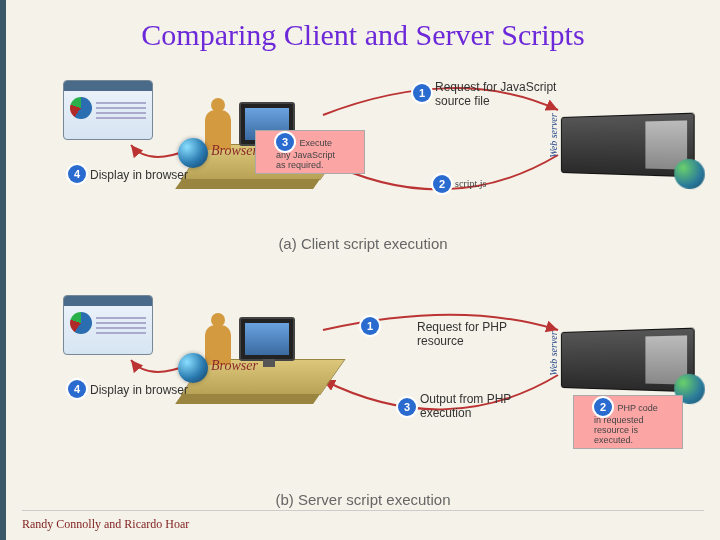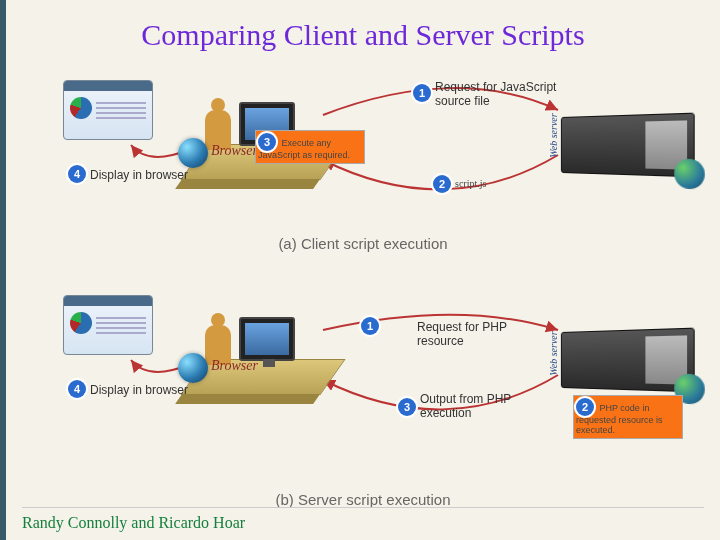--- a/index.html
+++ b/index.html
@@ -137,27 +137,27 @@
     position:absolute; font-size:15px; color:#666;
     width:100%; text-align:center;
     font-family: Arial, sans-serif;
   }
 
   svg.arrows{ position:absolute; left:0; top:0; width:700px; pointer-events:none; }
 
   .footer{
     position:absolute; bottom:8px; left:16px; right:16px;
     border-top:1px solid #ccc; padding-top:6px;
-    font-size:16px; color:#15803d;
+    font-size:12px; color:#7f1d1d;
     display:flex; justify-content:space-between;
   }
 
   .exec-box{
-    position:absolute; background:#f97316; border:1px solid #aaa;
-    font-size:9px; font-family:Arial,sans-serif; padding:2px 2px;
+    position:absolute; background:#fca5a5; border:1px solid #aaa;
+    font-size:9px; font-family:Arial,sans-serif; padding:2px 20px;
     color:#444; line-height:1.1;
   }
 </style>
 </head>
 <body>
 
 <h1 class="title">Comparing Client and Server Scripts</h1>
 
 <div class="diagram-area">
 

